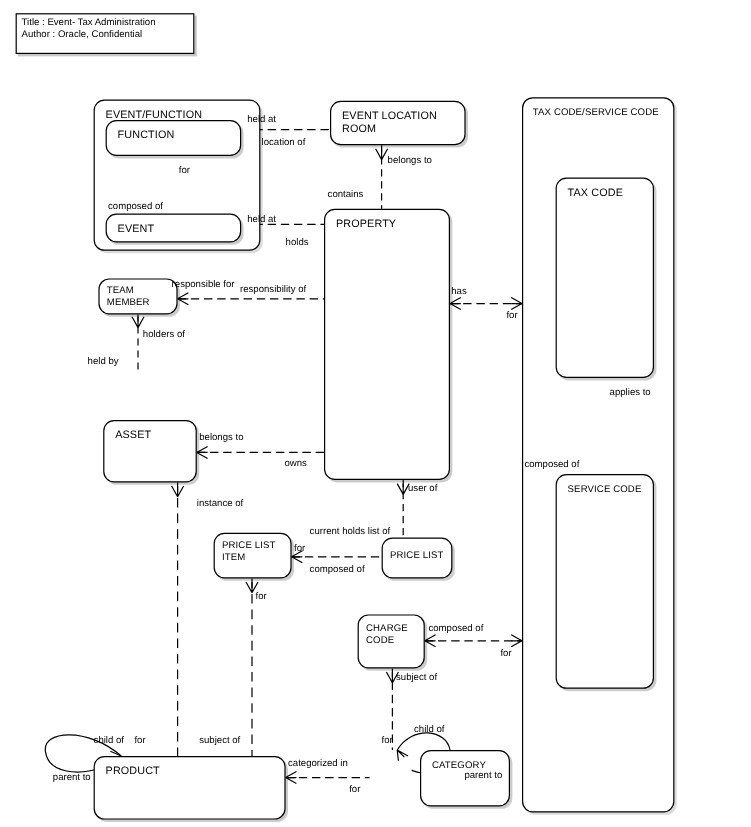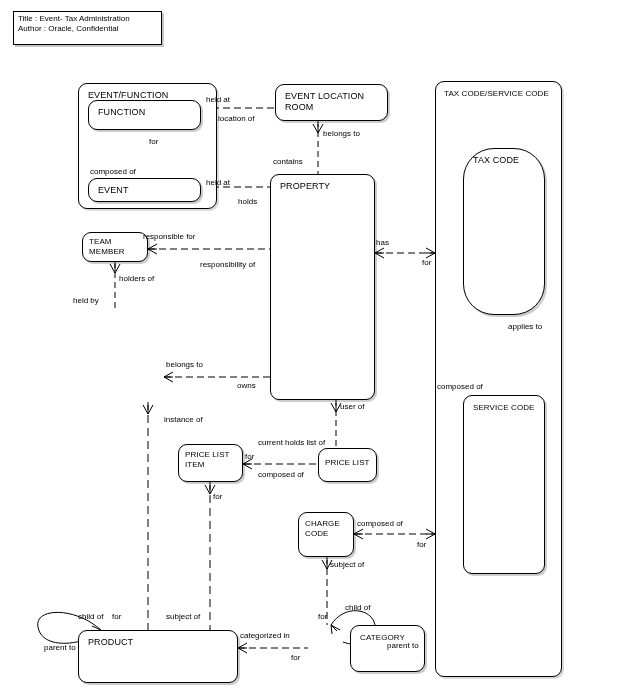--- a/index.html
+++ b/index.html
@@ -159,38 +159,41 @@
   </div>
 
   <div class="ent" style="left:275px;top:84px;width:113px;height:37px;">
     <div class="lbl">EVENT LOCATION ROOM</div>
   </div>
 
   <div class="ent container" style="left:435px;top:81px;width:127px;height:596px;">
     <div class="lbl" style="font-size:8px;left:8px;">TAX CODE/SERVICE CODE</div>
   </div>
 
-  <div class="ent" style="left:463px;top:148px;width:82px;height:167px;border-radius:31px;">
+  <div class="ent" style="left:463px;top:148px;width:82px;height:167px;">
     <div class="lbl">TAX CODE</div>
   </div>
 
   <div class="ent" style="left:463px;top:395px;width:82px;height:179px;">
     <div class="lbl" style="font-size:8px;">SERVICE CODE</div>
   </div>
 
   <div class="ent" style="left:270px;top:174px;width:105px;height:226px;">
     <div class="lbl">PROPERTY</div>
   </div>
 
   <div class="ent" style="left:82px;top:232px;width:66px;height:30px;">
     <div class="lbl" style="left:6px;top:4px;font-size:8px;line-height:10px;">TEAM
 MEMBER</div>
   </div>
 
 
+  <div class="ent" style="left:86px;top:350px;width:78px;height:52px;">
+    <div class="lbl">ASSET</div>
+  </div>
 
   <div class="ent" style="left:178px;top:444px;width:65px;height:38px;">
     <div class="lbl" style="left:6px;top:5px;font-size:8px;line-height:10px;">PRICE LIST
 ITEM</div>
   </div>
 
   <div class="ent" style="left:318px;top:448px;width:59px;height:34px;">
     <div class="lbl" style="left:6px;top:8px;font-size:8px;">PRICE LIST</div>
   </div>
 
@@ -209,21 +212,21 @@
 
   <div class="rl" style="left:206px;top:95px;">held at</div>
   <div class="rl" style="left:218px;top:114px;">location of</div>
   <div class="rl" style="left:149px;top:137px;">for</div>
   <div class="rl" style="left:90px;top:167px;">composed of</div>
   <div class="rl" style="left:323px;top:129px;">belongs to</div>
   <div class="rl" style="left:273px;top:157px;">contains</div>
   <div class="rl" style="left:206px;top:178px;">held at</div>
   <div class="rl" style="left:238px;top:197px;">holds</div>
   <div class="rl" style="left:143px;top:232px;">responsible for</div>
-  <div class="rl" style="left:200px;top:260px;">responsibility of</div>
+  <div class="rl" style="left:200px;top:236px;">responsibility of</div>
   <div class="rl" style="left:119px;top:274px;">holders of</div>
   <div class="rl" style="left:73px;top:296px;">held by</div>
   <div class="rl" style="left:166px;top:360px;">belongs to</div>
   <div class="rl" style="left:237px;top:381px;">owns</div>
   <div class="rl" style="left:376px;top:238px;">has</div>
   <div class="rl" style="left:422px;top:258px;">for</div>
   <div class="rl" style="left:508px;top:322px;">applies to</div>
   <div class="rl" style="left:437px;top:382px;">composed of</div>
   <div class="rl" style="left:340px;top:402px;">user of</div>
   <div class="rl" style="left:258px;top:438px;">current holds list of</div>

